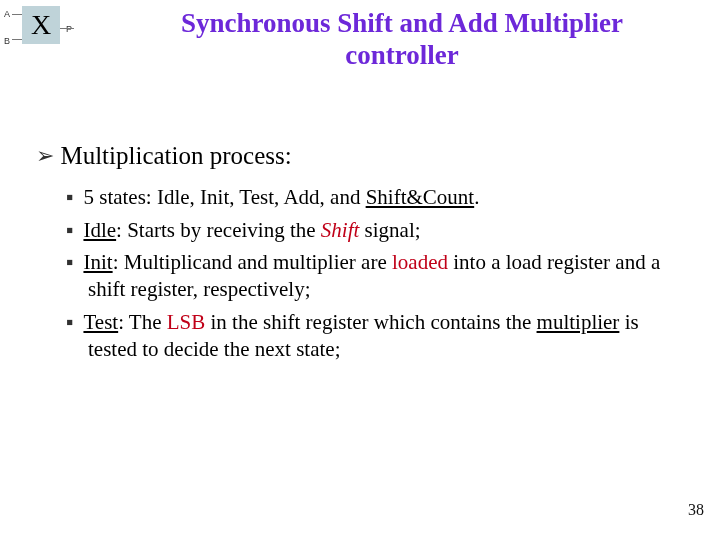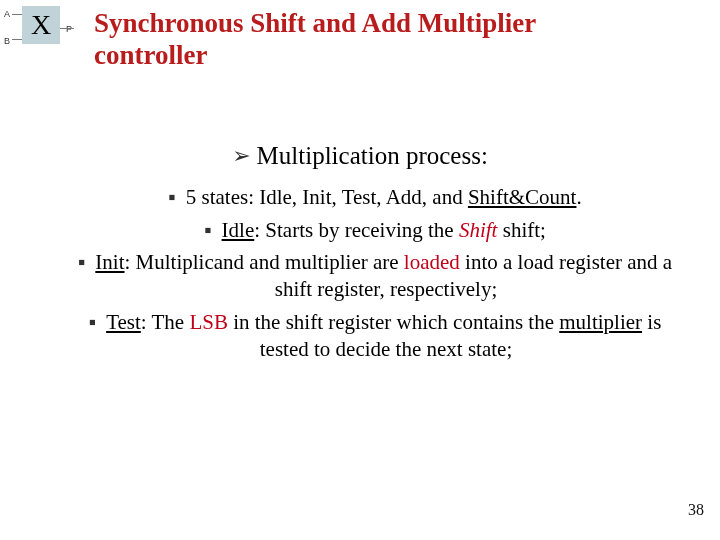--- a/index.html
+++ b/index.html
@@ -51,30 +51,29 @@
     color: #333;
   }
   .lbl-a { left: 0; top: 3px; }
   .lbl-b { left: 0; top: 30px; }
   .lbl-p { left: 62px; top: 18px; }
   .wire-a { position:absolute; left:8px; top:8px; width:10px; height:1px; background:#777; }
   .wire-b { position:absolute; left:8px; top:33px; width:10px; height:1px; background:#777; }
   .wire-p { position:absolute; left:56px; top:22px; width:14px; height:1px; background:#777; }
   .title {
     flex: 1 1 auto;
-    text-align: left;
+    text-align: center;
     font-size: 27px;
     font-weight: bold;
-    color: #b91c1c;
+    color: #6d28d9;
     line-height: 1.18;
     padding-top: 2px;
   }
   .body {
     padding: 70px 36px 0 36px;
-    text-align: center;
   }
   .lvl1 {
     font-size: 25px;
     margin-bottom: 14px;
   }
   .lvl1-bullet {
     font-family: Wingdings, Arial, sans-serif;
     color: #313131;
     margin-right: 6px;
     font-size: 22px;
@@ -131,21 +130,21 @@
 
     <div class="lvl1">
       <span class="lvl1-bullet">➢</span><span>Multiplication process:</span>
     </div>
 
     <div class="lvl2">
       <span class="lvl2-bullet">▪</span><span>5 states: Idle, Init, Test, Add, and </span><span class="under">Shift&amp;Count</span><span>.</span>
     </div>
 
     <div class="lvl2">
-      <span class="lvl2-bullet">▪</span><span class="under">Idle</span><span>: Starts by receiving the </span><span class="red ital">Shift</span><span> shift;</span>
+      <span class="lvl2-bullet">▪</span><span class="under">Idle</span><span>: Starts by receiving the </span><span class="red ital">Shift</span><span> signal;</span>
     </div>
 
     <div class="lvl2">
       <span class="lvl2-bullet">▪</span><span class="under">Init</span><span>: Multiplicand and multiplier are </span><span class="red">loaded</span><span> into a load register and a shift register, respectively;</span>
     </div>
 
     <div class="lvl2">
       <span class="lvl2-bullet">▪</span><span class="under">Test</span><span>: The </span><span class="red">LSB</span><span> in the shift register which contains the </span><span class="under">multiplier</span><span> is tested to decide the next state;</span>
     </div>
 

